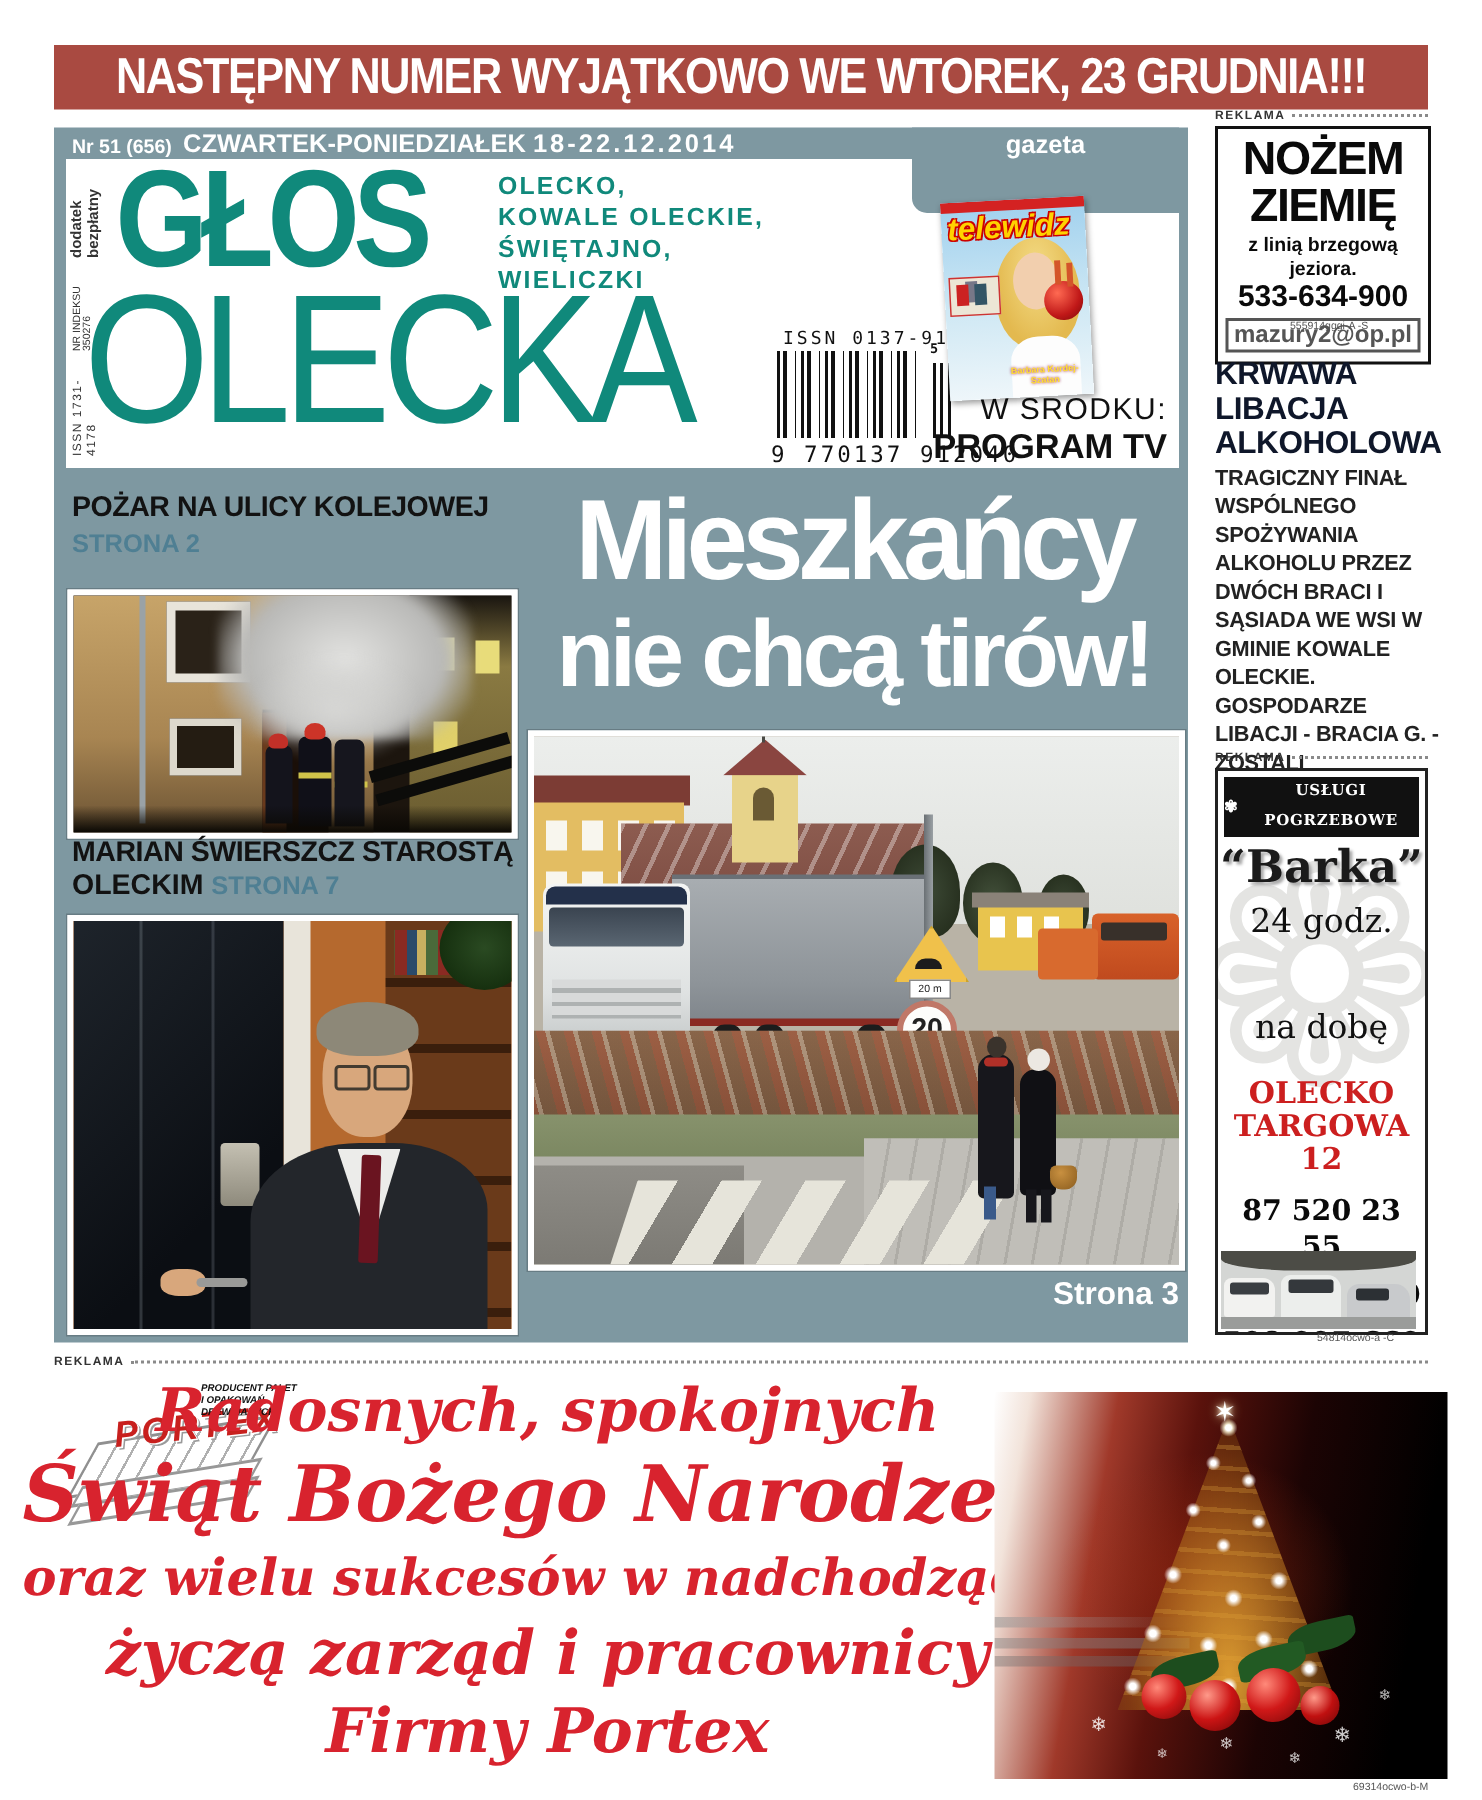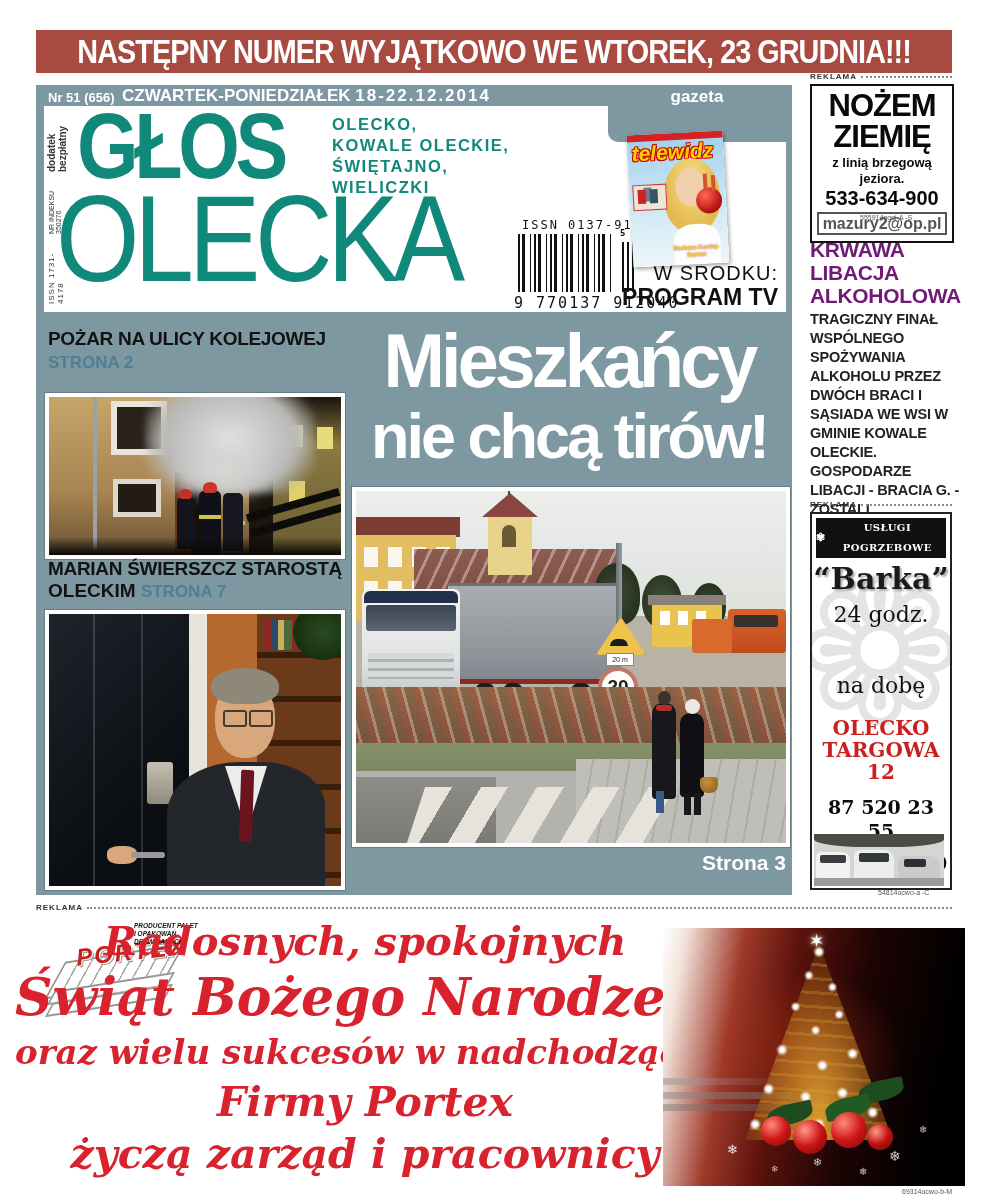--- a/index.html
+++ b/index.html
@@ -201,21 +201,21 @@
   <div class="abs ctr" style="left:810px;top:84px;width:136px;background:#fff;border:2px solid #111;padding:4px 2px 6px 2px;">
     <span class="b" style="display:block;font-size:31px;line-height:31px;letter-spacing:-1px;color:#0a0a0a;">NOŻEM</span>
     <span class="b" style="display:block;font-size:31px;line-height:32px;letter-spacing:-1px;color:#0a0a0a;">ZIEMIĘ</span>
     <span class="b" style="display:block;font-size:13px;line-height:16px;margin-top:2px;color:#0a0a0a;">z linią brzegową jeziora.</span>
     <span class="b" style="display:block;font-size:20px;line-height:23px;color:#0a0a0a;">533-634-900</span>
     <span class="b" style="display:inline-block;font-size:16px;line-height:19px;color:#555;border:2px solid #555;padding:0 4px;margin-top:2px;">mazury2@op.pl</span>
   </div>
   <span class="abs" style="left:860px;top:214px;font-size:7px;color:#555;">555914gggi-A  -S</span>
 
   <div class="abs" style="left:810px;top:238px;width:160px;">
-    <div class="b" style="font-size:21px;line-height:23px;letter-spacing:-.3px;color:#701a75;">
+    <div class="b" style="font-size:21px;line-height:23px;letter-spacing:-.3px;color:#0f172a;">
       <span style="display:block;">KRWAWA</span>
       <span style="display:block;">LIBACJA</span>
       <span style="display:block;">ALKOHOLOWA</span>
     </div>
     <div class="b" style="font-size:14.5px;line-height:19px;letter-spacing:-.2px;color:#222;margin-top:3px;width:158px;">TRAGICZNY FINAŁ WSPÓLNEGO SPOŻYWANIA ALKOHOLU PRZEZ DWÓCH BRACI I SĄSIADA WE WSI W GMINIE KOWALE OLECKIE. GOSPODARZE LIBACJI - BRACIA G. - ZOSTALI ZAATAKOWANI NOŻEM PRZEZ SWEGO KOMPANA JÓZEFA J.</div>
     <div class="b" style="font-size:20px;color:#4f7f93;margin-top:6px;">Strona 3</div>
   </div>
 
   <div class="abs rek" style="left:810px;top:500px;width:142px;">
     <span>REKLAMA</span>
@@ -264,22 +264,22 @@
     <span class="abs b" style="left:86px;top:2px;width:90px;font-size:6.5px;line-height:8px;color:#111;font-style:italic;">
       <span style="display:block;">PRODUCENT PALET</span>
       <span style="display:block;">I OPAKOWAŃ DREWNIANYCH</span>
     </span>
   </div>
 
   <div class="abs ctr" style="left:15px;top:916px;width:700px;">
     <span class="script" style="display:block;font-size:40px;line-height:50px;white-space:nowrap;">Radosnych, spokojnych</span>
     <span class="script" style="display:block;font-size:52px;line-height:62px;white-space:nowrap;">Świąt Bożego Narodzenia</span>
     <span class="script" style="display:block;font-size:34px;line-height:48px;white-space:nowrap;">oraz wielu sukcesów w nadchodzącym 2015 roku</span>
+    <span class="script" style="display:block;font-size:41px;line-height:52px;white-space:nowrap;">życzą zarząd i pracownicy</span>
     <span class="script" style="display:block;font-size:41px;line-height:52px;white-space:nowrap;">Firmy Portex</span>
-    <span class="script" style="display:block;font-size:41px;line-height:52px;white-space:nowrap;">życzą zarząd i pracownicy</span>
   </div>
 
   <div class="abs" style="left:663px;top:928px;width:302px;height:258px;overflow:hidden;background:linear-gradient(100deg,#ffffff 0%,#f2e3da 7%,#a0392a 24%,#5a120c 40%,#1c0404 62%,#000 88%);">
     <div class="abs" style="left:40px;top:40px;width:200px;height:180px;background:radial-gradient(ellipse,rgba(170,50,20,.55),rgba(0,0,0,0) 70%);"></div>
     <div class="abs" style="left:0;top:150px;width:130px;height:7px;background:linear-gradient(90deg,rgba(150,150,150,.55),rgba(150,150,150,0));box-shadow:0 14px 0 rgba(130,130,130,.45),0 26px 0 rgba(110,110,110,.4);"></div>
     <div class="abs" style="left:72px;top:16px;width:168px;height:196px;clip-path:polygon(50% 0,94% 100%,6% 100%);background:radial-gradient(ellipse at 50% 88%,rgba(225,160,50,.95),rgba(150,85,20,.55) 55%,rgba(60,30,5,.2) 80%),repeating-linear-gradient(4deg,rgba(0,0,0,0) 0 11px,rgba(240,185,80,.4) 11px 14px);filter:blur(.4px);"></div>
     <div class="abs" style="left:72px;top:16px;width:168px;height:196px;background:
       radial-gradient(circle at 50% 4%,#fff 0 2px,rgba(255,250,220,.8) 3px,rgba(255,255,255,0) 6px),
       radial-gradient(circle at 44% 16%,#fff 0 1.6px,rgba(255,255,255,0) 5px),
       radial-gradient(circle at 58% 22%,#fff 0 1.6px,rgba(255,255,255,0) 5px),

